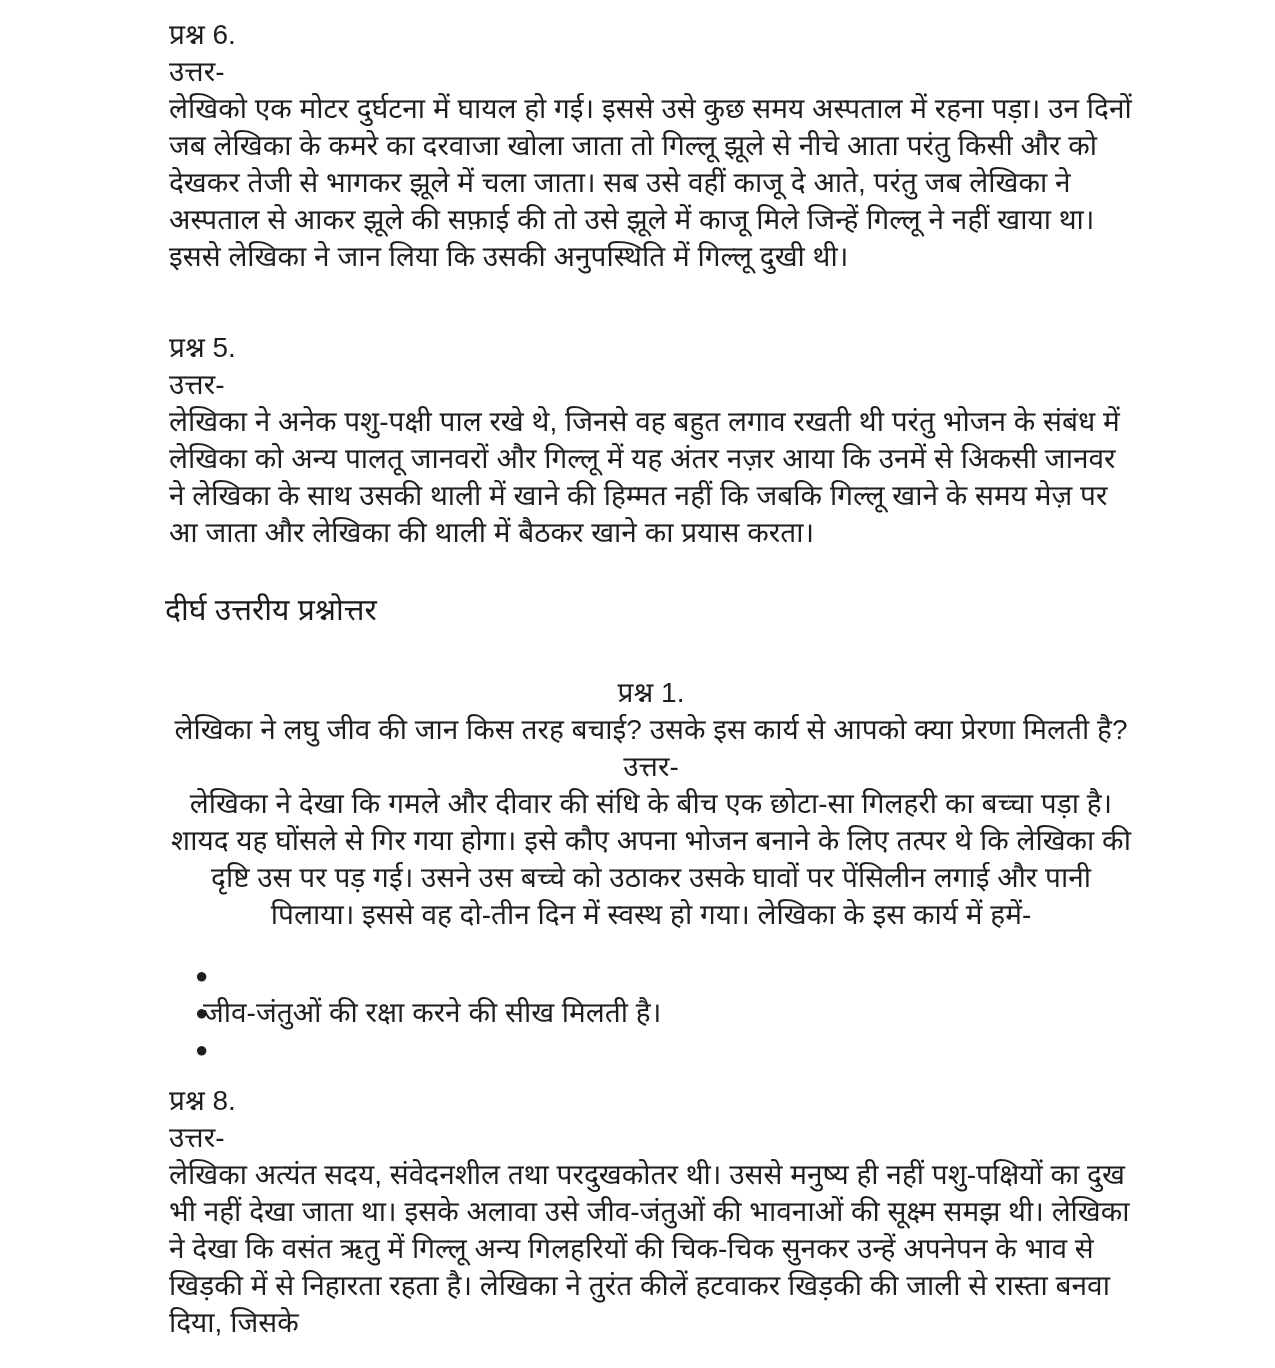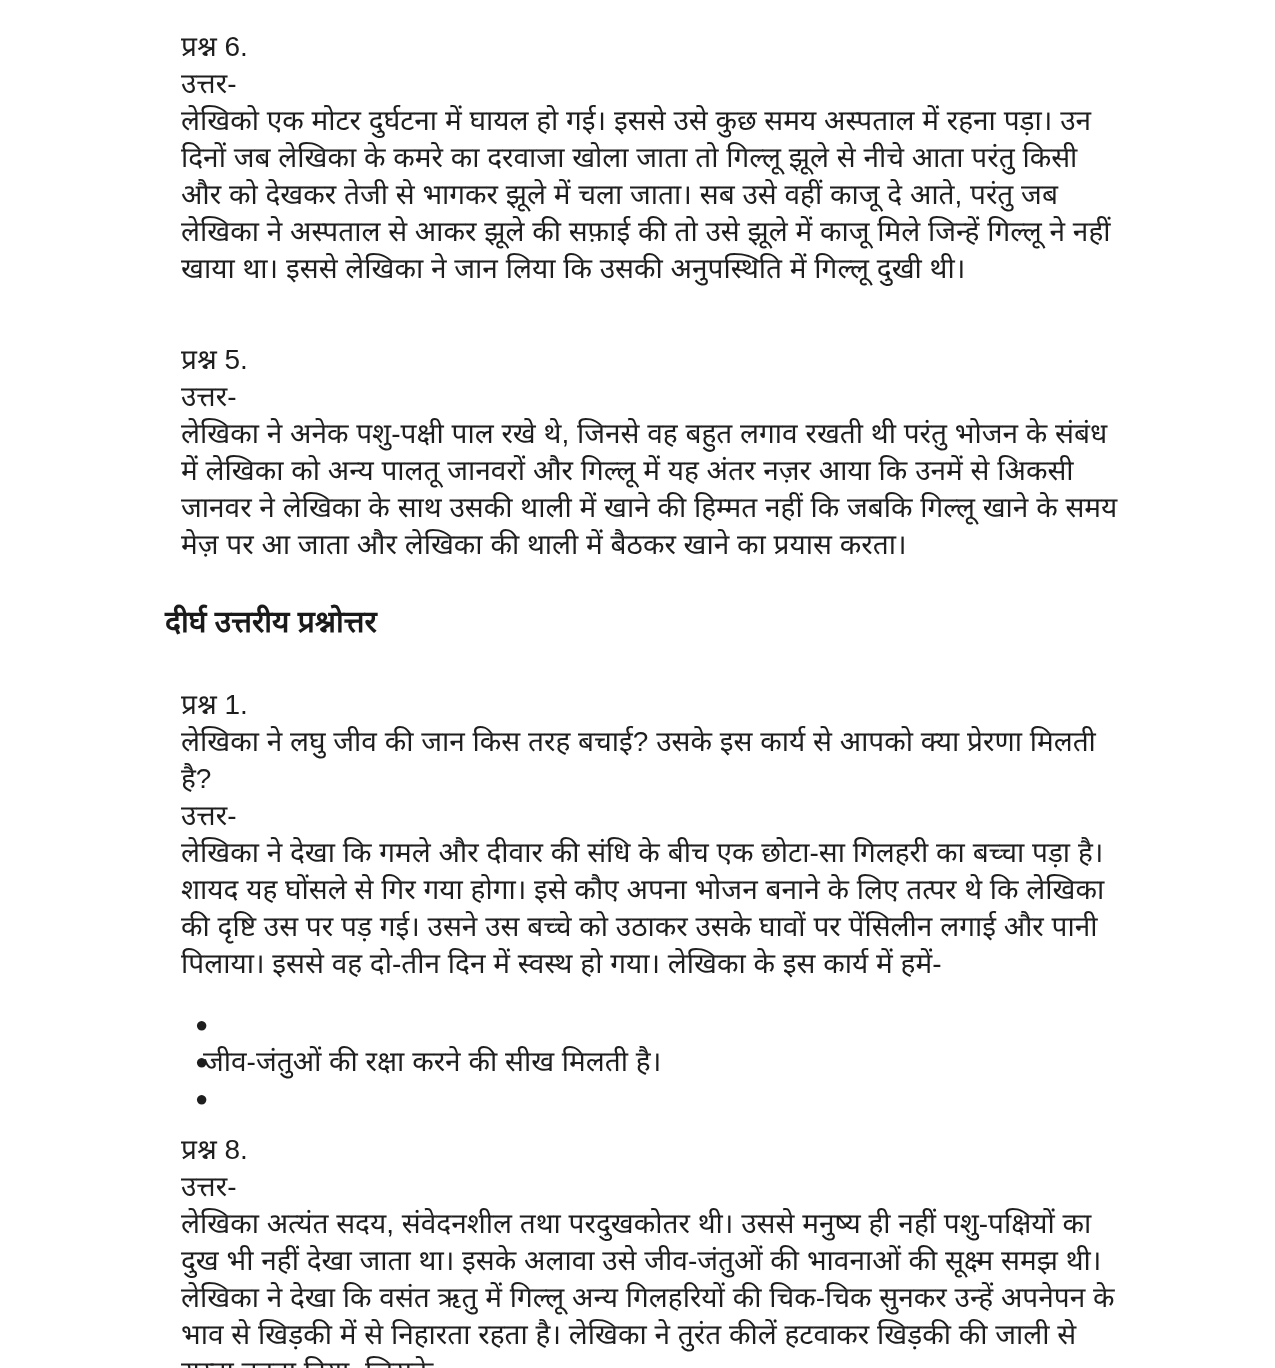--- a/index.html
+++ b/index.html
@@ -22,30 +22,30 @@
     left: 165px;
     top: 12px;
     width: 972px;
     color: #1e1e1e;
     font-size: 28px;
     line-height: 37px;
     font-weight: 400;
     text-align: left;
   }
   .line { display: block; }
-  .qa-block { margin: 16px; }
+  .qa-block { margin: 4px; }
   .qa-q7 { margin-top: 54px; }
   .section-heading {
     margin-top: 38px;
     font-size: 30px;
     line-height: 42px;
-    font-weight: 700;
+    font-weight: 400;
     color: #1a1a1a;
   }
-  .qa-q1 { margin-top: 43px; }
+  .qa-q1 { margin-top: 43px; text-align: center; }
   .bullet-list {
     margin-top: 24px;
     list-style: none;
   }
   .bullet-item {
     display: flex;
     align-items: flex-start;
     line-height: 37px;
   }
   .bullet-dot {

